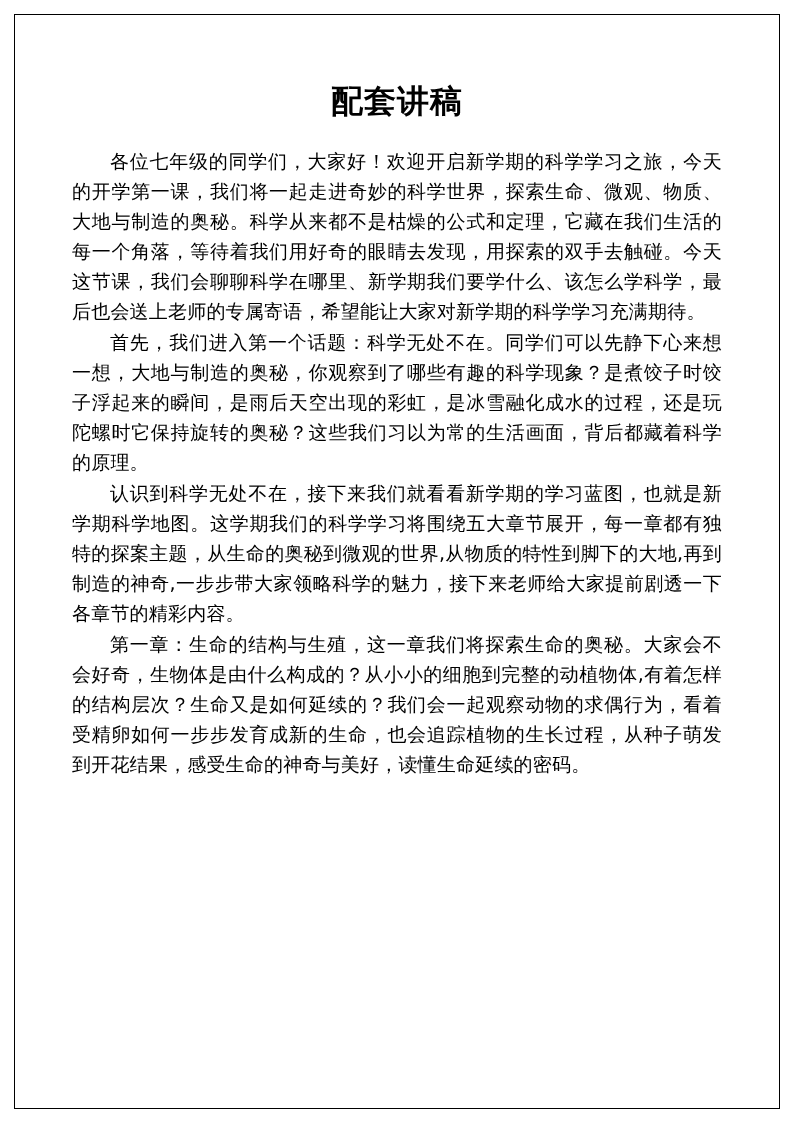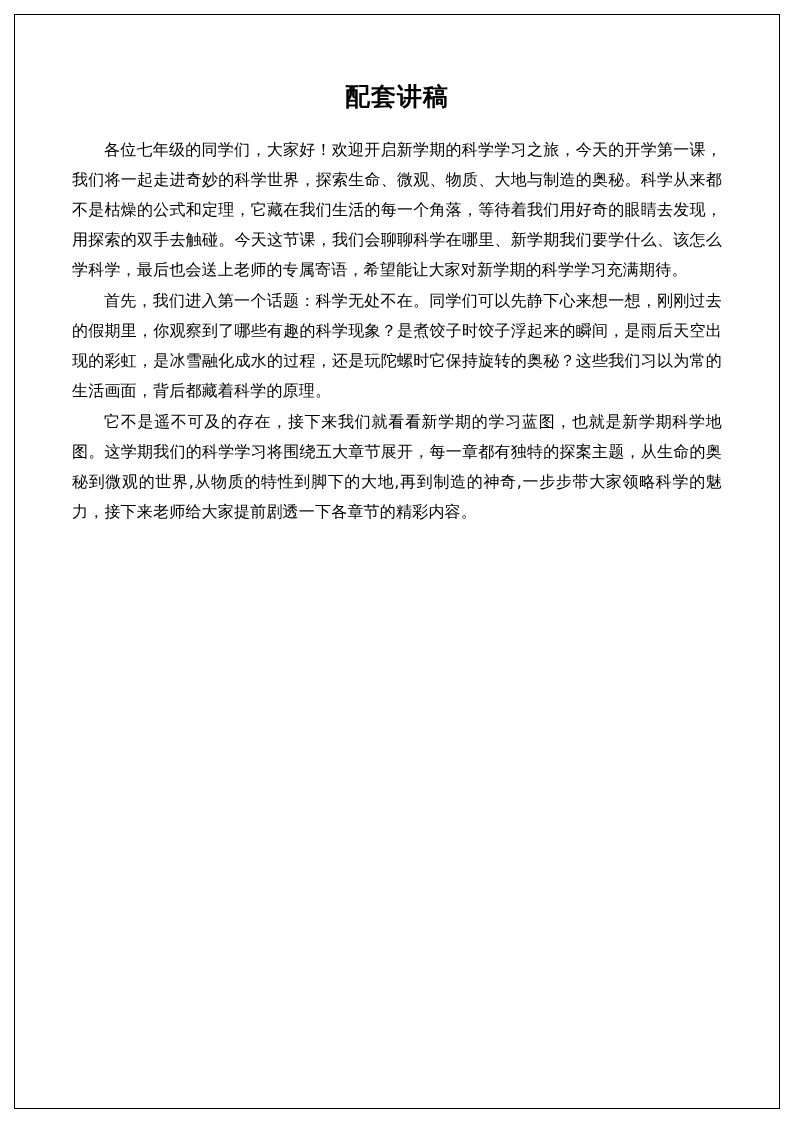--- a/index.html
+++ b/index.html
@@ -34,40 +34,41 @@
     pointer-events: none;
   }
   .content {
     position: absolute;
     left: 72px;
     top: 80px;
     width: 650px;
   }
   .doc-title {
     text-align: center;
-    font-size: 25px;
+    font-size: 32px;
     font-weight: bold;
     letter-spacing: 1px;
     margin: 0 0 22px 0;
     font-family: "DejaVu Sans", "Liberation Sans", sans-serif;
   }
   .para {
-    font-size: 16px;
+    font-size: 19px;
     line-height: 30px;
     text-align: justify;
     text-justify: inter-ideograph;
     margin: 0 0 1px 0;
     text-indent: 2em;
     letter-spacing: 0.2px;
   }
 </style>
 </head>
 <body>
 
 <div class="page">
   <div class="page-border"></div>
   <div class="content">
     <h1 class="doc-title">配套讲稿</h1>
     <p class="para">各位七年级的同学们，大家好！欢迎开启新学期的科学学习之旅，今天的开学第一课，我们将一起走进奇妙的科学世界，探索生命、微观、物质、大地与制造的奥秘。科学从来都不是枯燥的公式和定理，它藏在我们生活的每一个角落，等待着我们用好奇的眼睛去发现，用探索的双手去触碰。今天这节课，我们会聊聊科学在哪里、新学期我们要学什么、该怎么学科学，最后也会送上老师的专属寄语，希望能让大家对新学期的科学学习充满期待。</p>
-    <p class="para">首先，我们进入第一个话题：科学无处不在。同学们可以先静下心来想一想，刚刚过去的假期里，你观察到了哪些有趣的科学现象？是煮饺子时饺子浮起来的瞬间，是雨后天空出现的彩虹，是冰雪融化成水的过程，还是玩陀螺时它保持旋转的奥秘？这些我们习以为常的生活画面，背后都藏着科学的原理。</p>
-    <p class="para">它不是遥不可及的存在，接下来我们就看看新学期的学习蓝图，也就是新学期科学地图。这学期我们的科学学习将围绕五大章节展开，每一章都有独特的探案主题，从生命的奥秘到微观的世界,从物质的特性到脚下的大地,再到制造的神奇,一步步带大家领略科学的魅力，接下来老师给大家提前剧透一下各章节的精彩内容。</p>
+    <p class="para">首先，我们进入第一个话题：科学无处不在。同学们可以先静下心来想一想，大地与制造的奥秘，你观察到了哪些有趣的科学现象？是煮饺子时饺子浮起来的瞬间，是雨后天空出现的彩虹，是冰雪融化成水的过程，还是玩陀螺时它保持旋转的奥秘？这些我们习以为常的生活画面，背后都藏着科学的原理。</p>
+    <p class="para">认识到科学无处不在，接下来我们就看看新学期的学习蓝图，也就是新学期科学地图。这学期我们的科学学习将围绕五大章节展开，每一章都有独特的探案主题，从生命的奥秘到微观的世界,从物质的特性到脚下的大地,再到制造的神奇,一步步带大家领略科学的魅力，接下来老师给大家提前剧透一下各章节的精彩内容。</p>
+    <p class="para">第一章：生命的结构与生殖，这一章我们将探索生命的奥秘。大家会不会好奇，生物体是由什么构成的？从小小的细胞到完整的动植物体,有着怎样的结构层次？生命又是如何延续的？我们会一起观察动物的求偶行为，看着受精卵如何一步步发育成新的生命，也会追踪植物的生长过程，从种子萌发到开花结果，感受生命的神奇与美好，读懂生命延续的密码。</p>
   </div>
 </div>
 
 </body></html>

